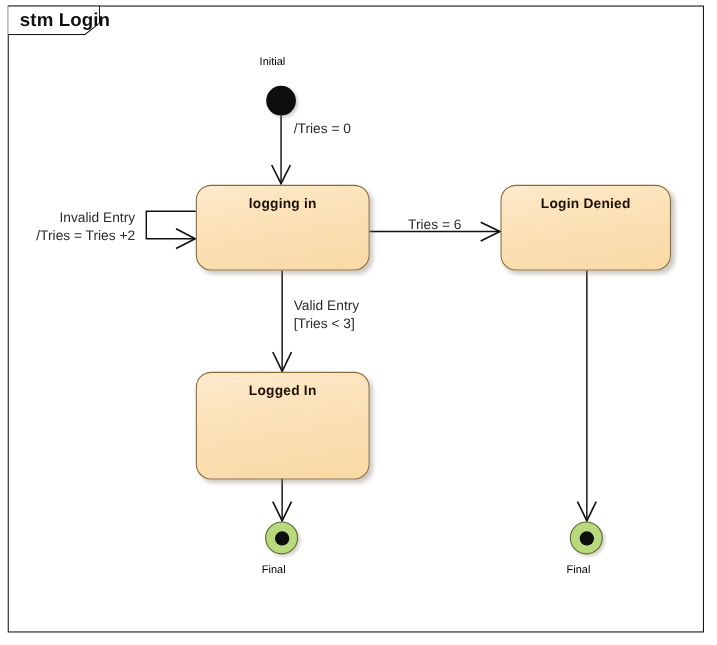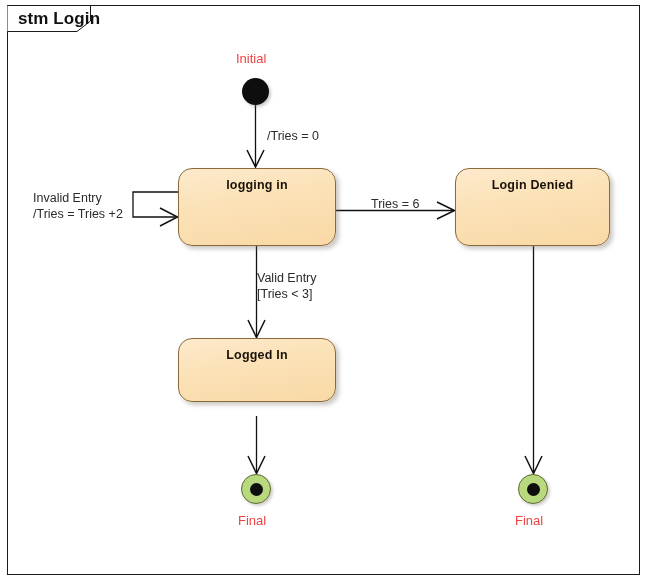--- a/index.html
+++ b/index.html
@@ -73,21 +73,21 @@
     font-size: 12.5px;
     font-weight: bold;
     color: #1a1208;
     padding-top: 9px;
     letter-spacing: .2px;
     white-space: nowrap;
   }
 
   #state-logging-in { left: 178px; top: 168px; width: 158px; height: 78px; }
   #state-login-denied { left: 455px; top: 168px; width: 155px; height: 78px; }
-  #state-logged-in { left: 178px; top: 338px; width: 158px; height: 64px; }
+  #state-logged-in { left: 178px; top: 338px; width: 158px; height: 98px; }
 
   
   .initial-node {
     position: absolute;
     width: 27px;
     height: 27px;
     border-radius: 50%;
     background: #0e0e0e;
     box-shadow: 2px 2px 3px rgba(120,110,100,0.35);
   }
@@ -113,40 +113,40 @@
     margin: -6.5px 0 0 -6.5px;
     border-radius: 50%;
     background: #0e0e0e;
   }
   #node-final-left  { left: 241px; top: 474px; }
   #node-final-right { left: 518px; top: 474px; }
 
   
   .node-label {
     position: absolute;
-    font-size: 13px;
-    color: #ef4444;
+    font-size: 10px;
+    color: #000000;
     white-space: nowrap;
   }
   .edge-label {
     position: absolute;
     font-size: 12.5px;
     color: #2b2b2b;
     white-space: nowrap;
     line-height: 16px;
   }
 
   #label-initial      { left: 236px; top: 51px; }
   #label-final-left   { left: 238px; top: 513px; }
   #label-final-right  { left: 515px; top: 513px; }
 
-  #label-tries-zero   { left: 267px; top: 128px; }
+  #label-tries-zero   { left: 267px; top: 109px; }
   #label-tries-three  { left: 371px; top: 196px; }
-  #label-valid-entry  { left: 257px; top: 270px; text-align: left; }
-  #label-invalid-entry{ left: 33px;  top: 190px; text-align: left; }
+  #label-valid-entry  { left: 267px; top: 270px; text-align: left; }
+  #label-invalid-entry{ left: 33px;  top: 190px; text-align: right; }
 </style>
 </head>
 <body>
 
 <div id="canvas">
 
   <div class="frame"></div>
 
   <svg class="frame-tab-shape" viewBox="0 0 84 27">
     <path d="M0.5,0.5 L83.5,0.5 L83.5,16 L70,26.5 L0.5,26.5" fill="#ffffff" stroke="#1a1a1a" stroke-width="1"></path>

